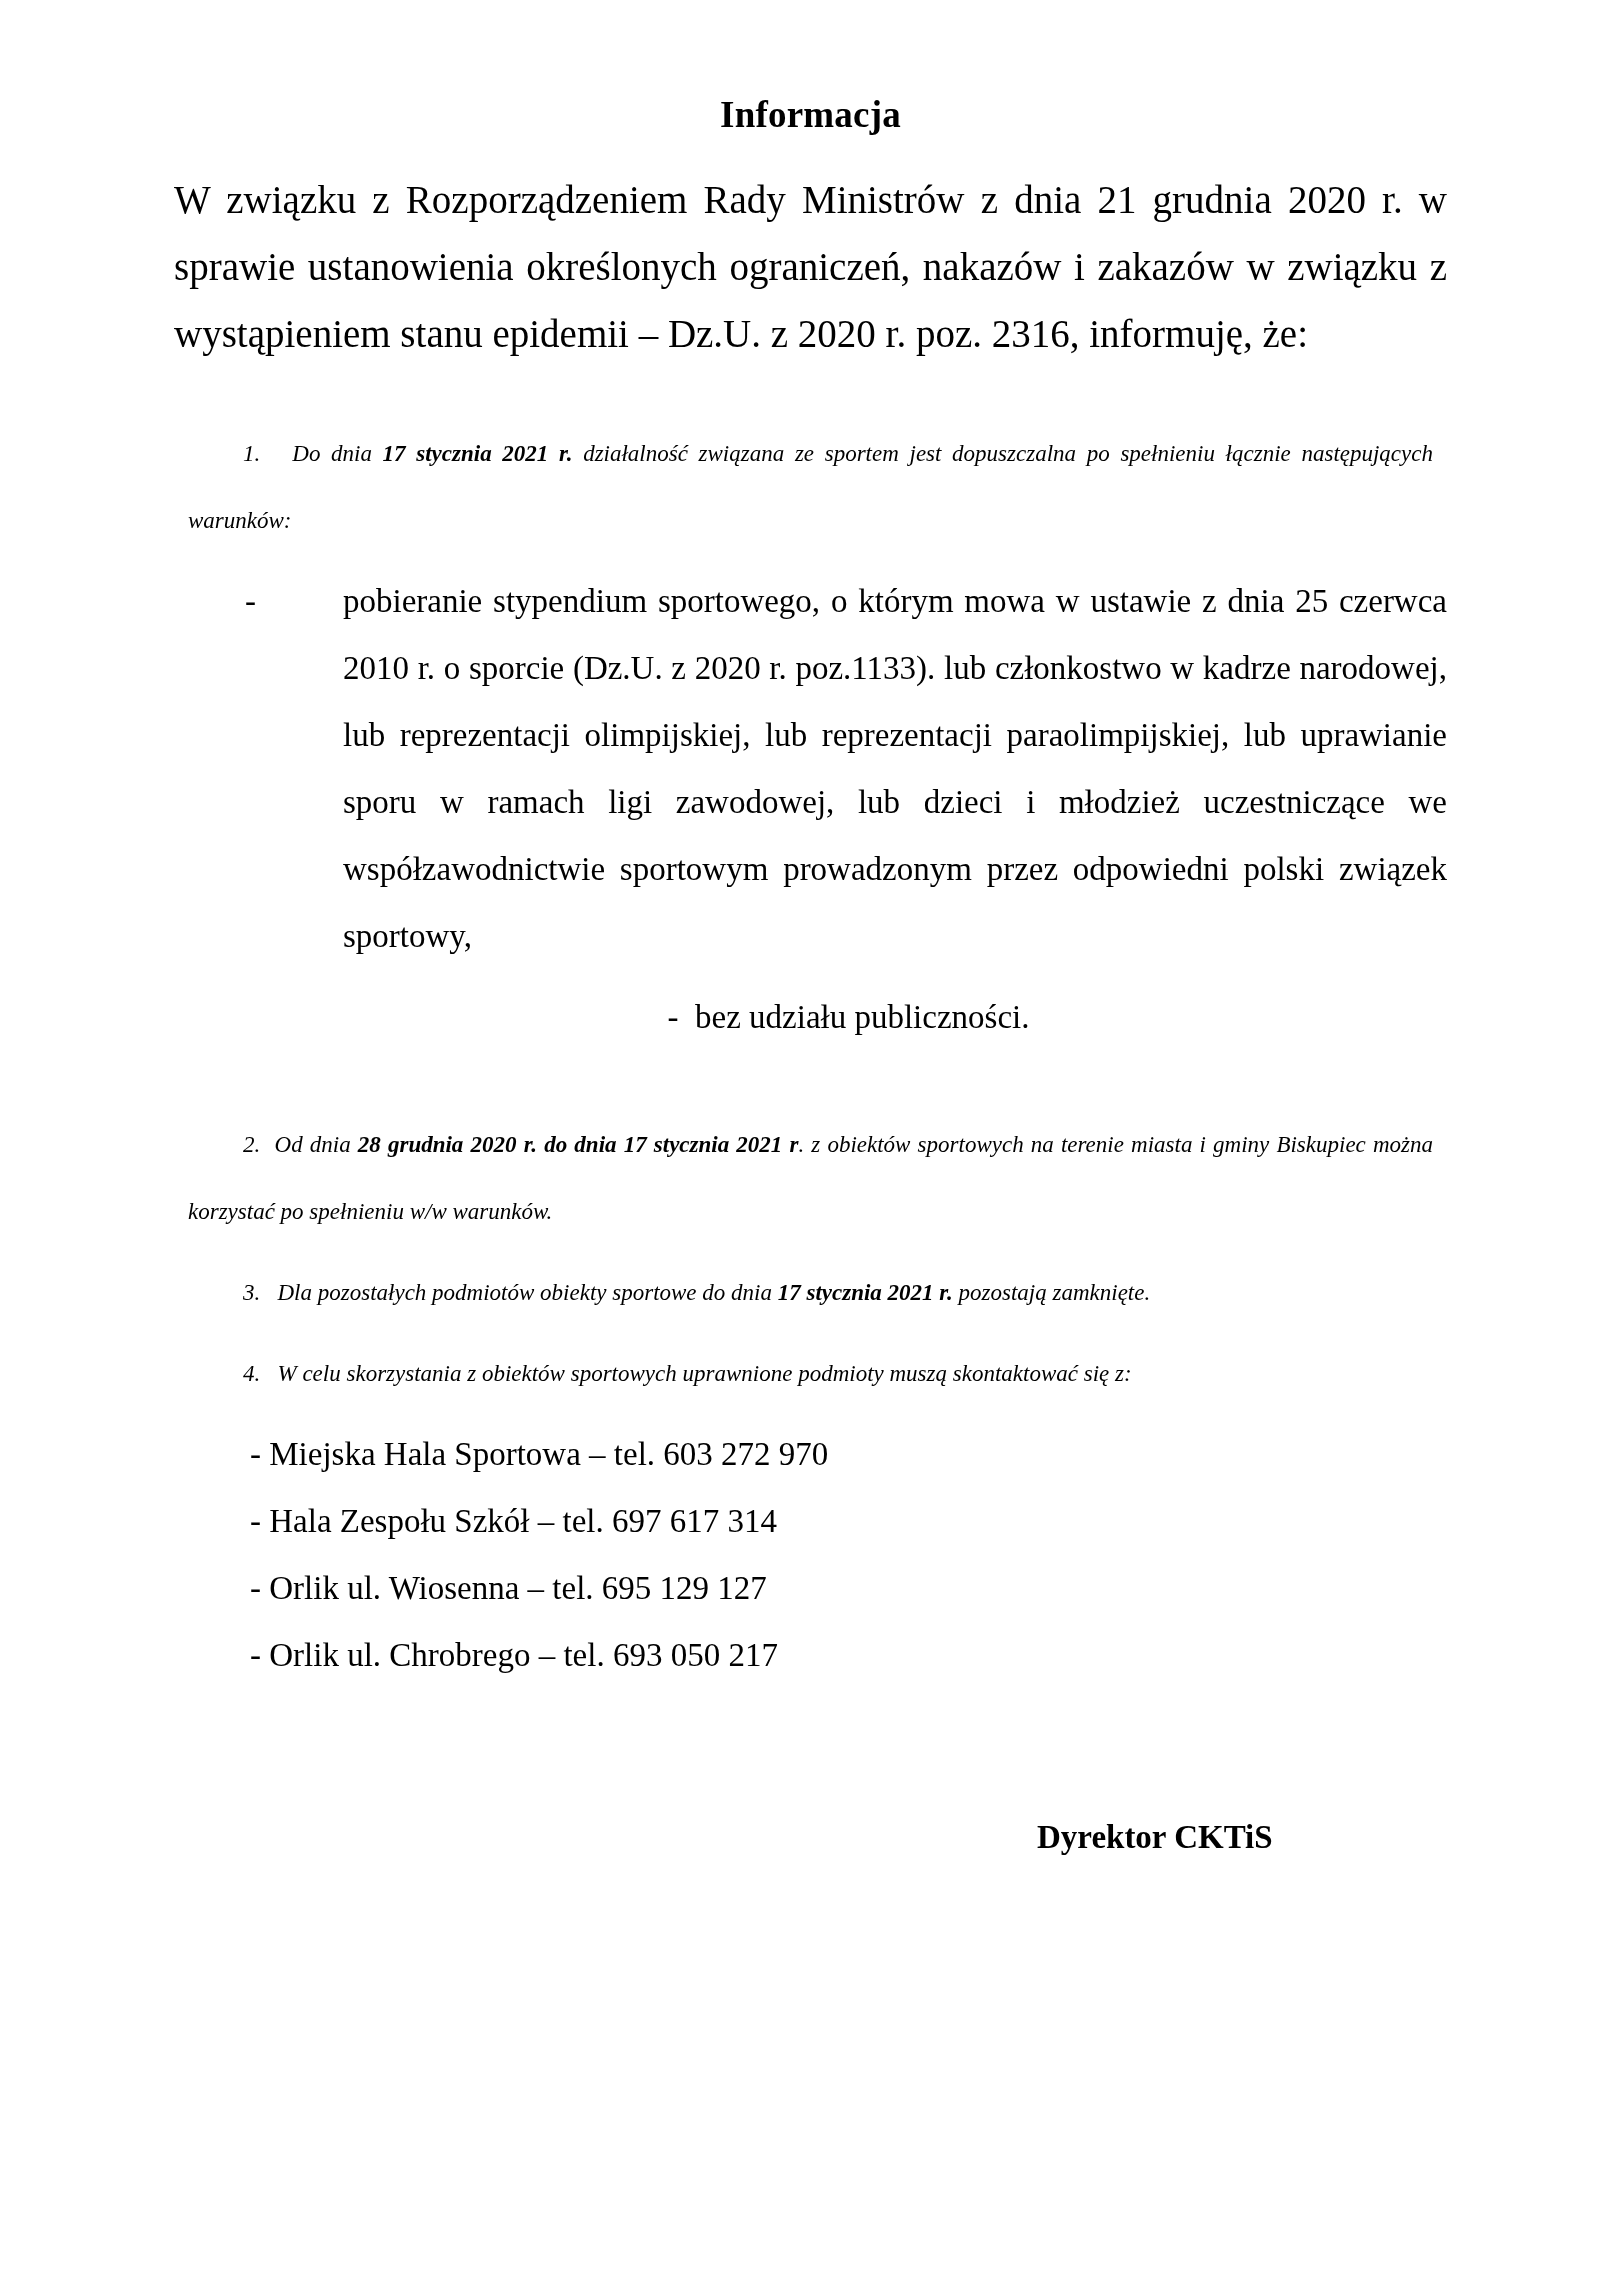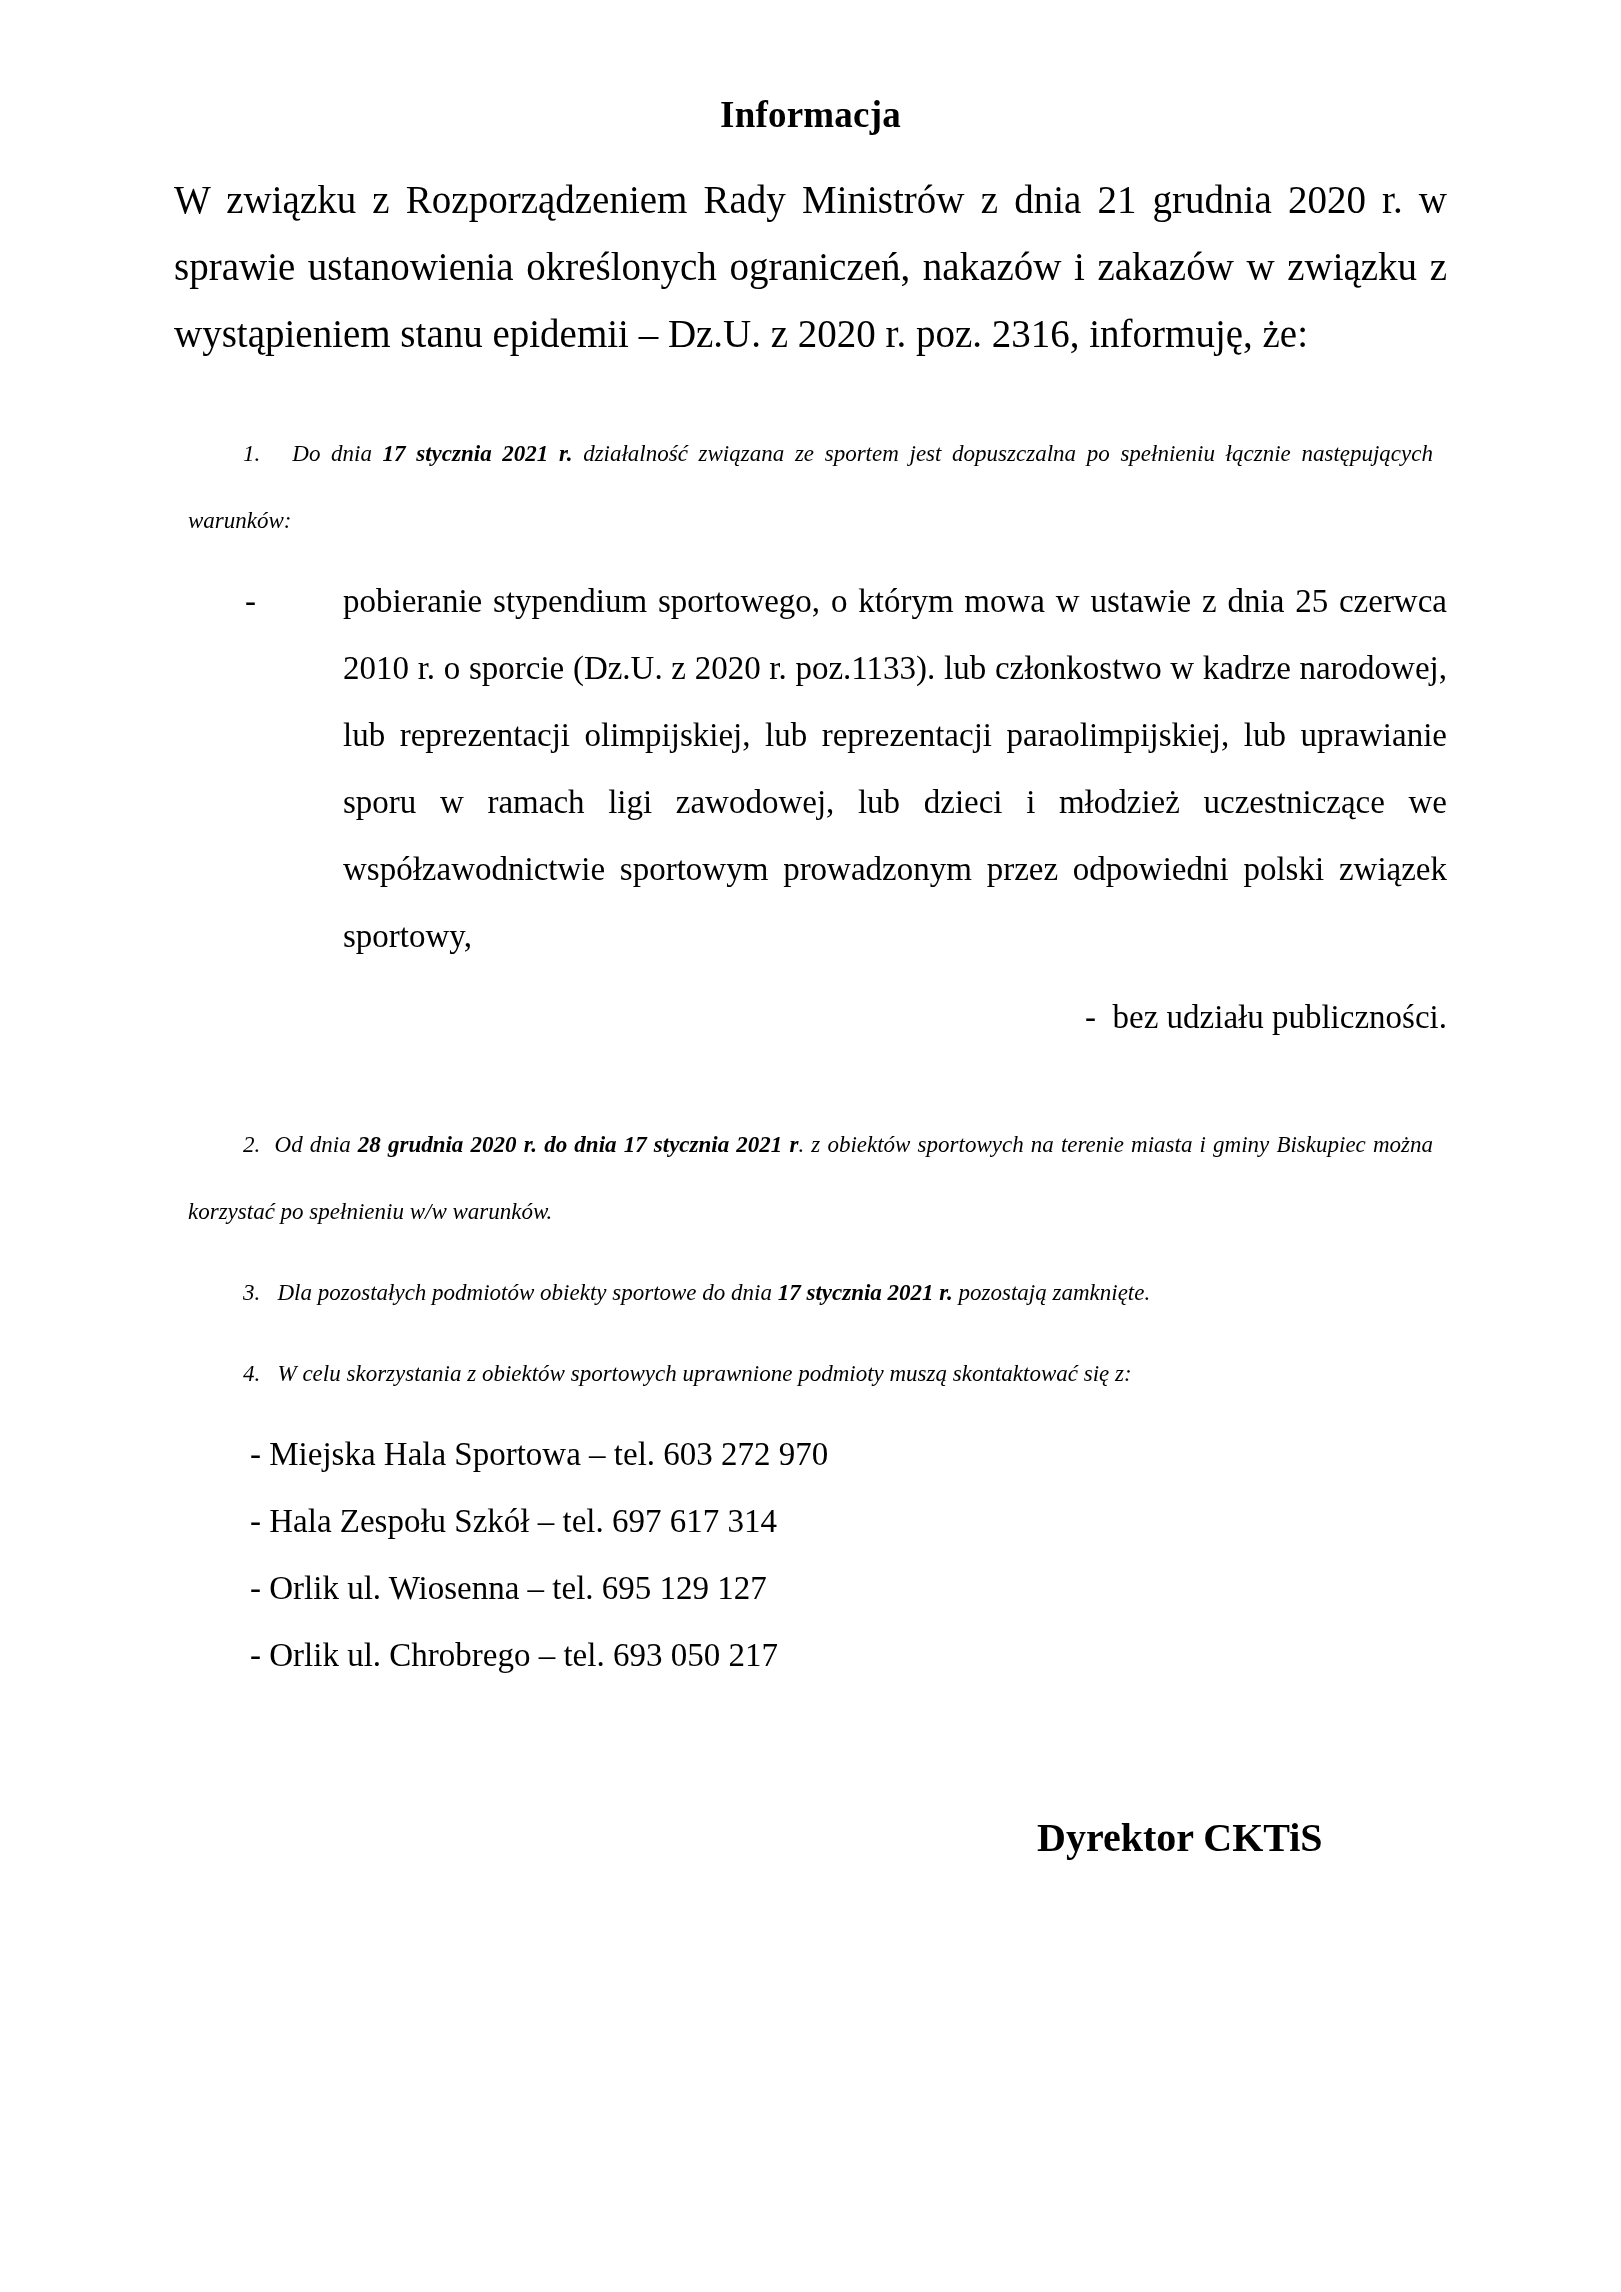--- a/index.html
+++ b/index.html
@@ -62,38 +62,38 @@
   }
   .sub-dash-indent .dash {
     position: absolute;
     left: 0;
     top: 0;
   }
   .bez {
     font-size: 33px;
     line-height: 67px;
     margin: 13.7px 0 17.6px 76px;
-    text-align: right;
+    text-align: center;
     font-family: Liberation Serif, serif;
   }
   .gap-sm { height: 17.6px; }
   .gap-md { height: 29px; }
   .contact-list {
     font-size: 33px;
     line-height: 67px;
     margin: 0 0 0 76px;
     text-align: left;
   }
   .contact-line { display: block; white-space: nowrap; }
   .signature {
     margin-top: 118px;
     text-align: left;
     padding-left: 863px;
     font-weight: bold;
-    font-size: 40px;
+    font-size: 33px;
     line-height: 61px;
   }
   .sig-line { display: block; }
   b, .b { font-weight: bold; }
 </style>
 </head>
 <body>
 
 <div class="page">
 

